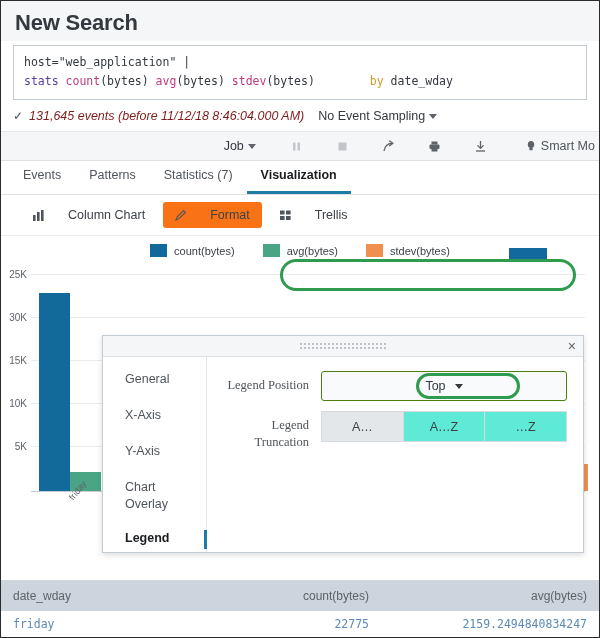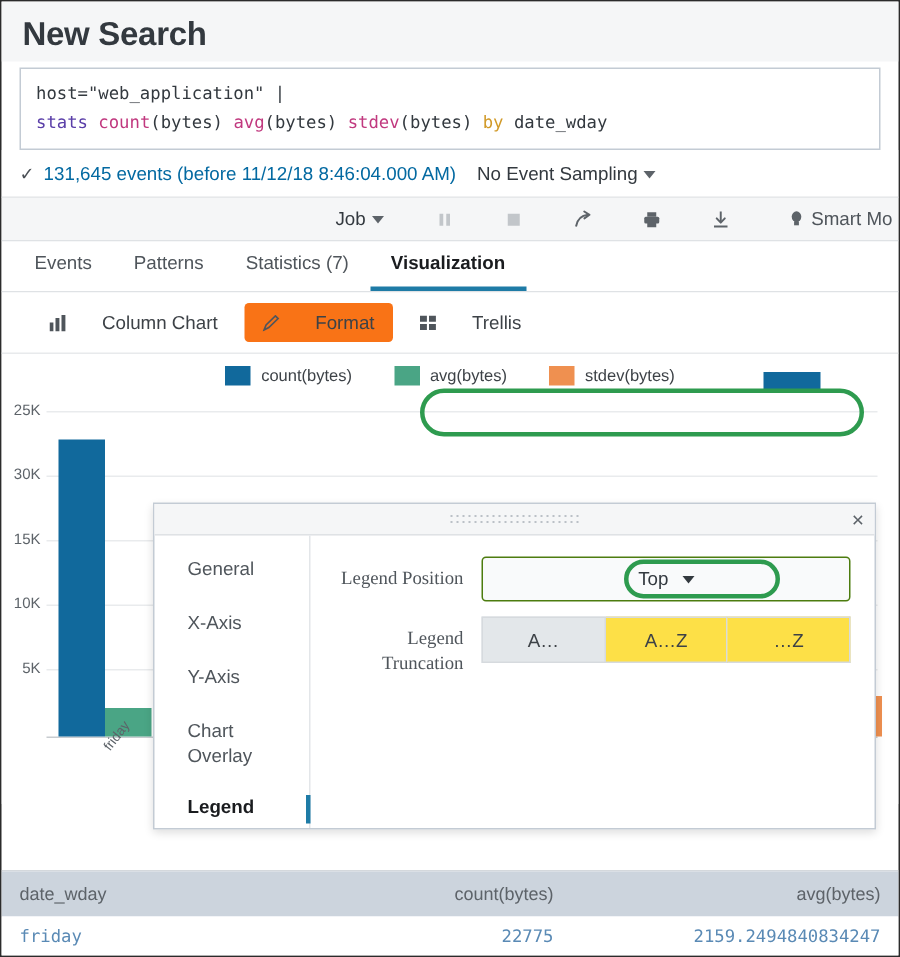--- a/index.html
+++ b/index.html
@@ -44,33 +44,33 @@
   }
   .spl {
     font-family: "DejaVu Sans Mono", "Liberation Mono", monospace;
     font-size: 11.5px;
     line-height: 19px;
     color: #33393f;
     white-space: pre;
   }
   .tok-cmd   { color: #5a3ea8; }
   .tok-func  { color: #c1397f; }
-  .tok-kw    { color: #d19a29; }
+  .tok-kw    { color: #d19a29; margin-left: 48px; }
 
   
   .evt-row {
     display: flex; align-items: center;
     gap: 14px;
     padding: 9px 12px 8px 12px;
     font-size: 12.5px;
     color: #4a4f55;
     background: #ffffff;
   }
   .evt-check { color: #4a4f55; font-size: 12px; }
-  .evt-text { color: #0369a1; }
+  .evt-text { color: #7f1d1d; font-style: italic; }
   .sampling { color: #33393f; cursor: default; }
   .caret-down {
     display: inline-block;
     width: 0; height: 0;
     border-left: 4px solid transparent;
     border-right: 4px solid transparent;
     border-top: 5px solid #5d6369;
     margin-left: 4px;
     vertical-align: middle;
   }
@@ -283,21 +283,21 @@
     border: 3px solid #2e9b4f;
     border-radius: 14px;
     pointer-events: none;
   }
   .seg-group { display: flex; }
   .seg {
     flex: 1;
     height: 31px;
     border: 1px solid #d6dade;
     border-left: none;
-    background: #fde047;
+    background: #5eead4;
     display: flex; align-items: center; justify-content: center;
     font-size: 12.5px; color: #3d4247;
   }
   .seg:first-child { border-left: 1px solid #d6dade; }
   .seg.sel { background: #e3e7ea; }
 
   
   .tbl {
     position: absolute;
     left: 0; right: 0; bottom: 0;

